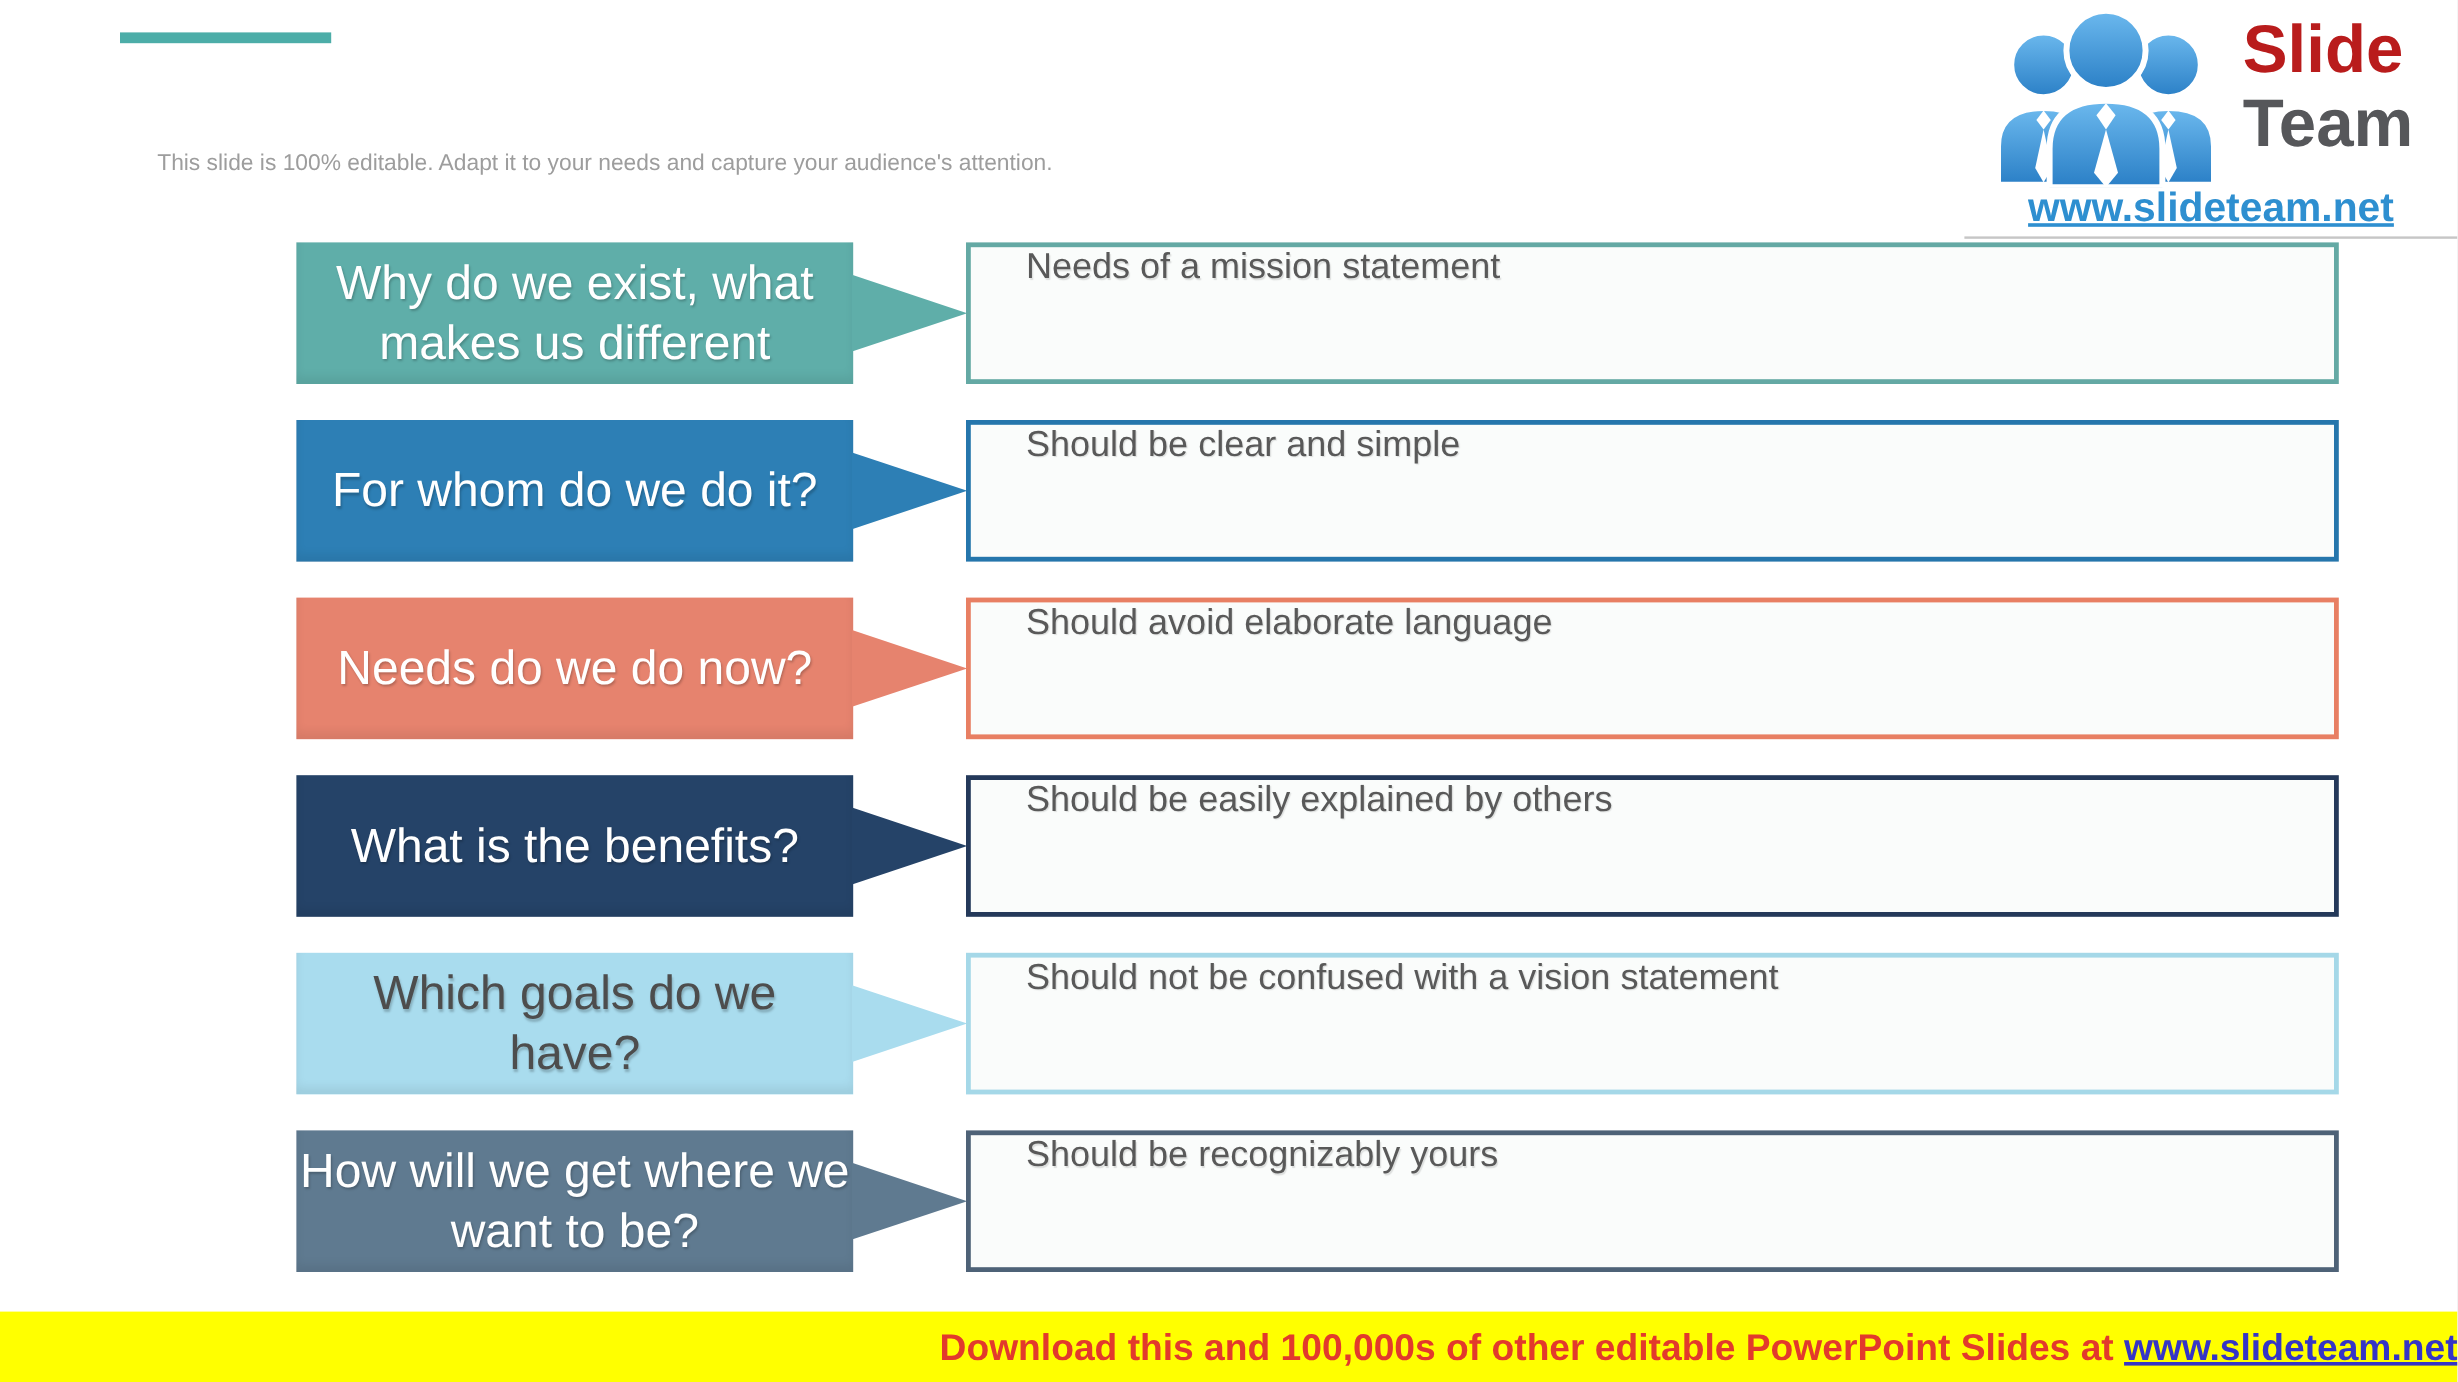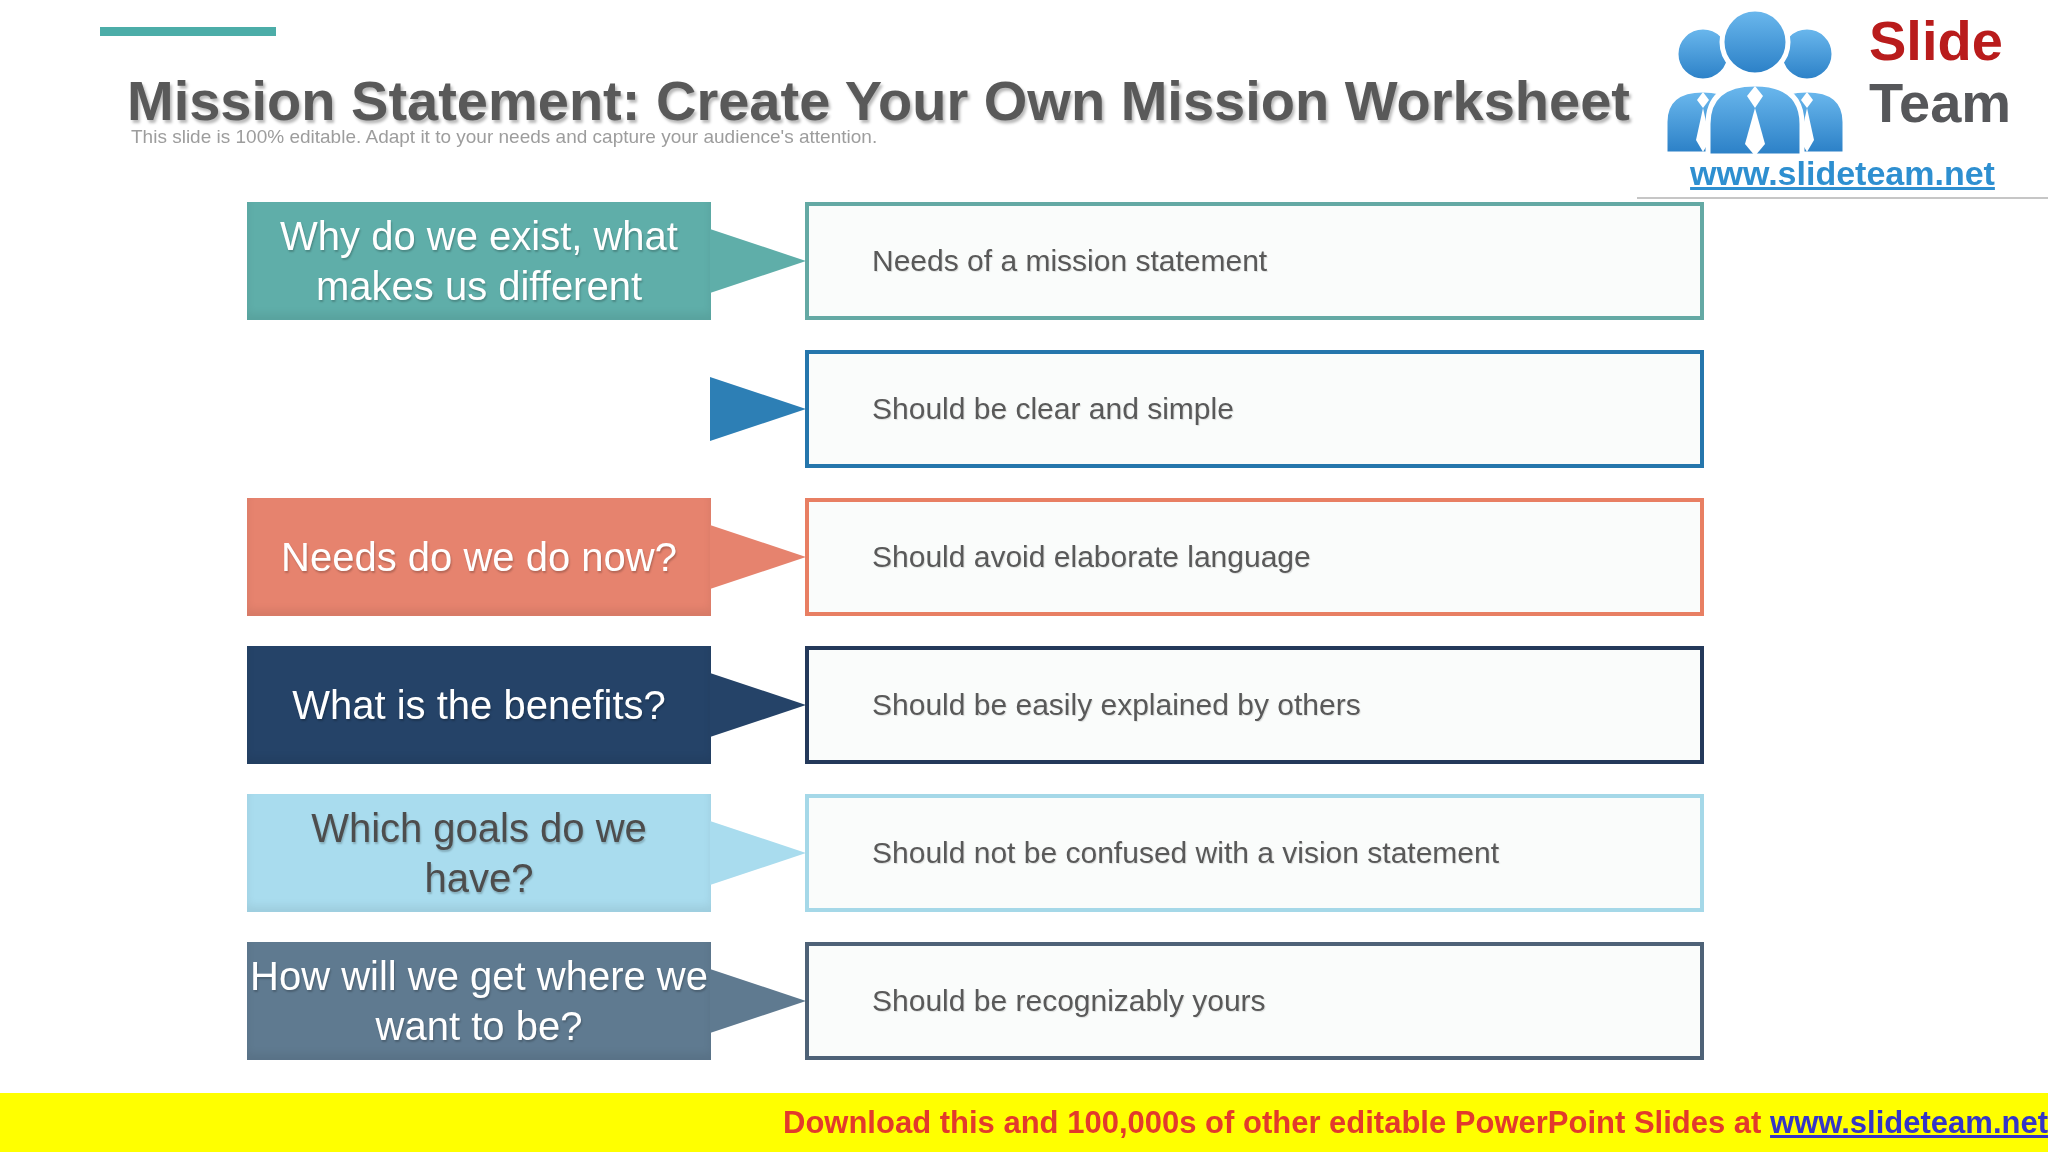--- a/index.html
+++ b/index.html
@@ -15,23 +15,23 @@
   
   .row{position:absolute;left:0;width:100%;height:118px;}
   .qbox{position:absolute;left:247px;top:0;width:464px;height:118px;background:var(--bg);
         display:flex;align-items:center;justify-content:center;text-align:center;
         box-shadow:inset 0 -6px 8px rgba(0,0,0,0.07);}
   .qtext{font-size:40px;line-height:50px;color:var(--fg);white-space:pre-line;
          text-shadow:1px 2px 2px rgba(0,0,0,0.22);}
   .arrow{position:absolute;left:710px;top:27px;width:0;height:0;
          border-top:32px solid transparent;border-bottom:32px solid transparent;
          border-left:96px solid var(--bg);}
-  .sbox{position:absolute;left:805px;top:0;width:899px;height:118px;box-sizing:border-box;
-        border:4px solid var(--bc);background:#fafcfb;display:flex;align-items:center;
-        padding-left:63px;}
+  .sbox{position:absolute;left:805px;top:0;width:1144px;height:118px;box-sizing:border-box;
+        border:4px solid var(--bc);background:#fafcfb;display:flex;
+        padding-left:46px;}
   .stext{font-size:30px;color:#595959;text-shadow:1px 1px 1px rgba(0,0,0,0.12);}
 
   
   .logo{position:absolute;left:1637px;top:0;width:411px;height:197px;z-index:2;
         background:rgba(255,255,255,0.80);border-bottom:2px solid #c6c6c6;}
   .people{position:absolute;left:18px;top:4px;}
   .brand{position:absolute;left:232px;top:10px;font-weight:bold;font-size:56px;line-height:62px;}
   .brand-slide{}
   .brand-team{}
   .logo-url{position:absolute;left:0;bottom:4px;width:100%;text-align:center;
@@ -42,36 +42,38 @@
           align-items:center;justify-content:flex-end;font-size:31px;font-weight:bold;}
   .banner-text{white-space:pre;}
   .banner-link{white-space:pre;text-decoration:underline;cursor:pointer;}
 </style>
 </head>
 <body>
 
 <div class="slide">
 
   <div class="accent-bar" style="background: rgb(76, 173, 168);"></div>
-  <h1 class="title">Mission Statement: Create Your Own Mission Worksheet</h1>
   <div class="subtitle">This slide is 100% editable. Adapt it to your needs and capture your audience's attention.</div>
 
   <div id="rows-container">
     <div class="row" style="top: 202px; --bg: #5faea9; --fg: #ffffff; --bc: #64a9a4;">
       <div class="qbox">
         <span class="qtext">Why do we exist, what
 makes us different</span>
       </div>
       <div class="arrow"></div>
       <div class="sbox">
         <span class="stext" style="color: rgb(89, 89, 89);">Needs of a mission statement</span>
       </div>
     </div>
 
     <div class="row" style="top: 350px; --bg: #2d7fb5; --fg: #ffffff; --bc: #2576ac;">
+      <div class="qbox">
+        <span class="qtext">For whom do we do it?</span>
+      </div>
       <div class="arrow"></div>
       <div class="sbox">
         <span class="stext" style="color: rgb(89, 89, 89);">Should be clear and simple</span>
       </div>
     </div>
 
     <div class="row" style="top: 498px; --bg: #e6836e; --fg: #ffffff; --bc: #e87f63;">
       <div class="qbox">
         <span class="qtext">Needs do we do now?</span>
       </div>

